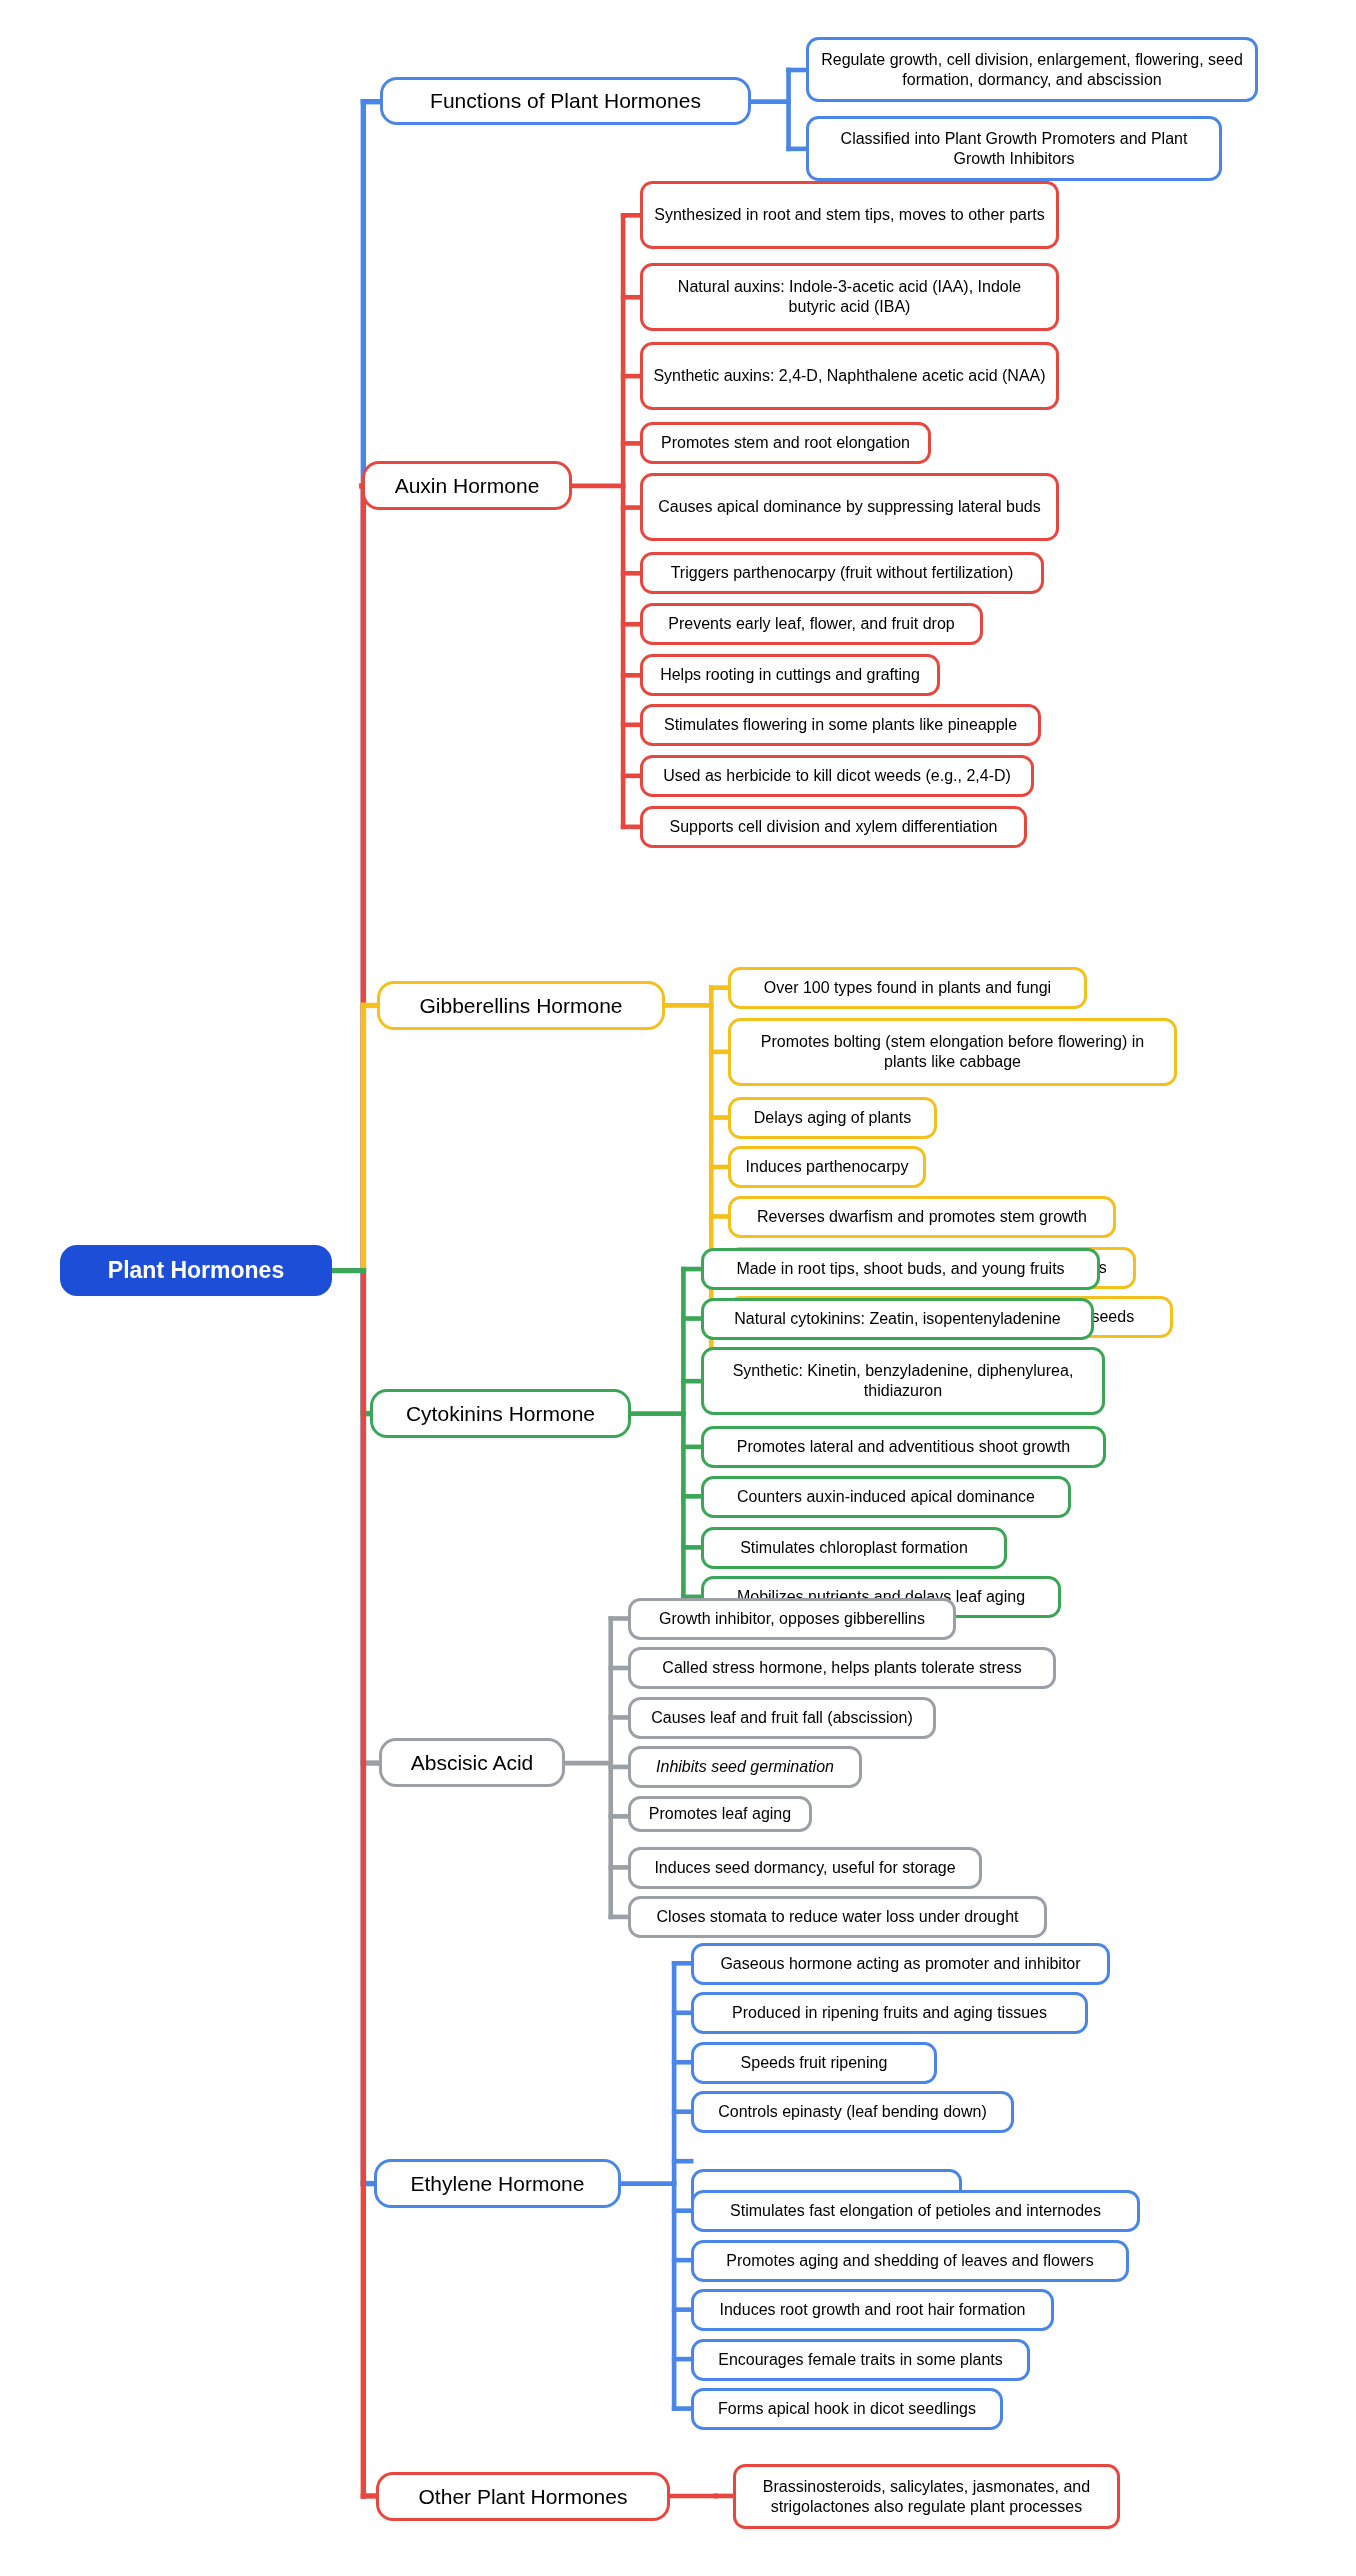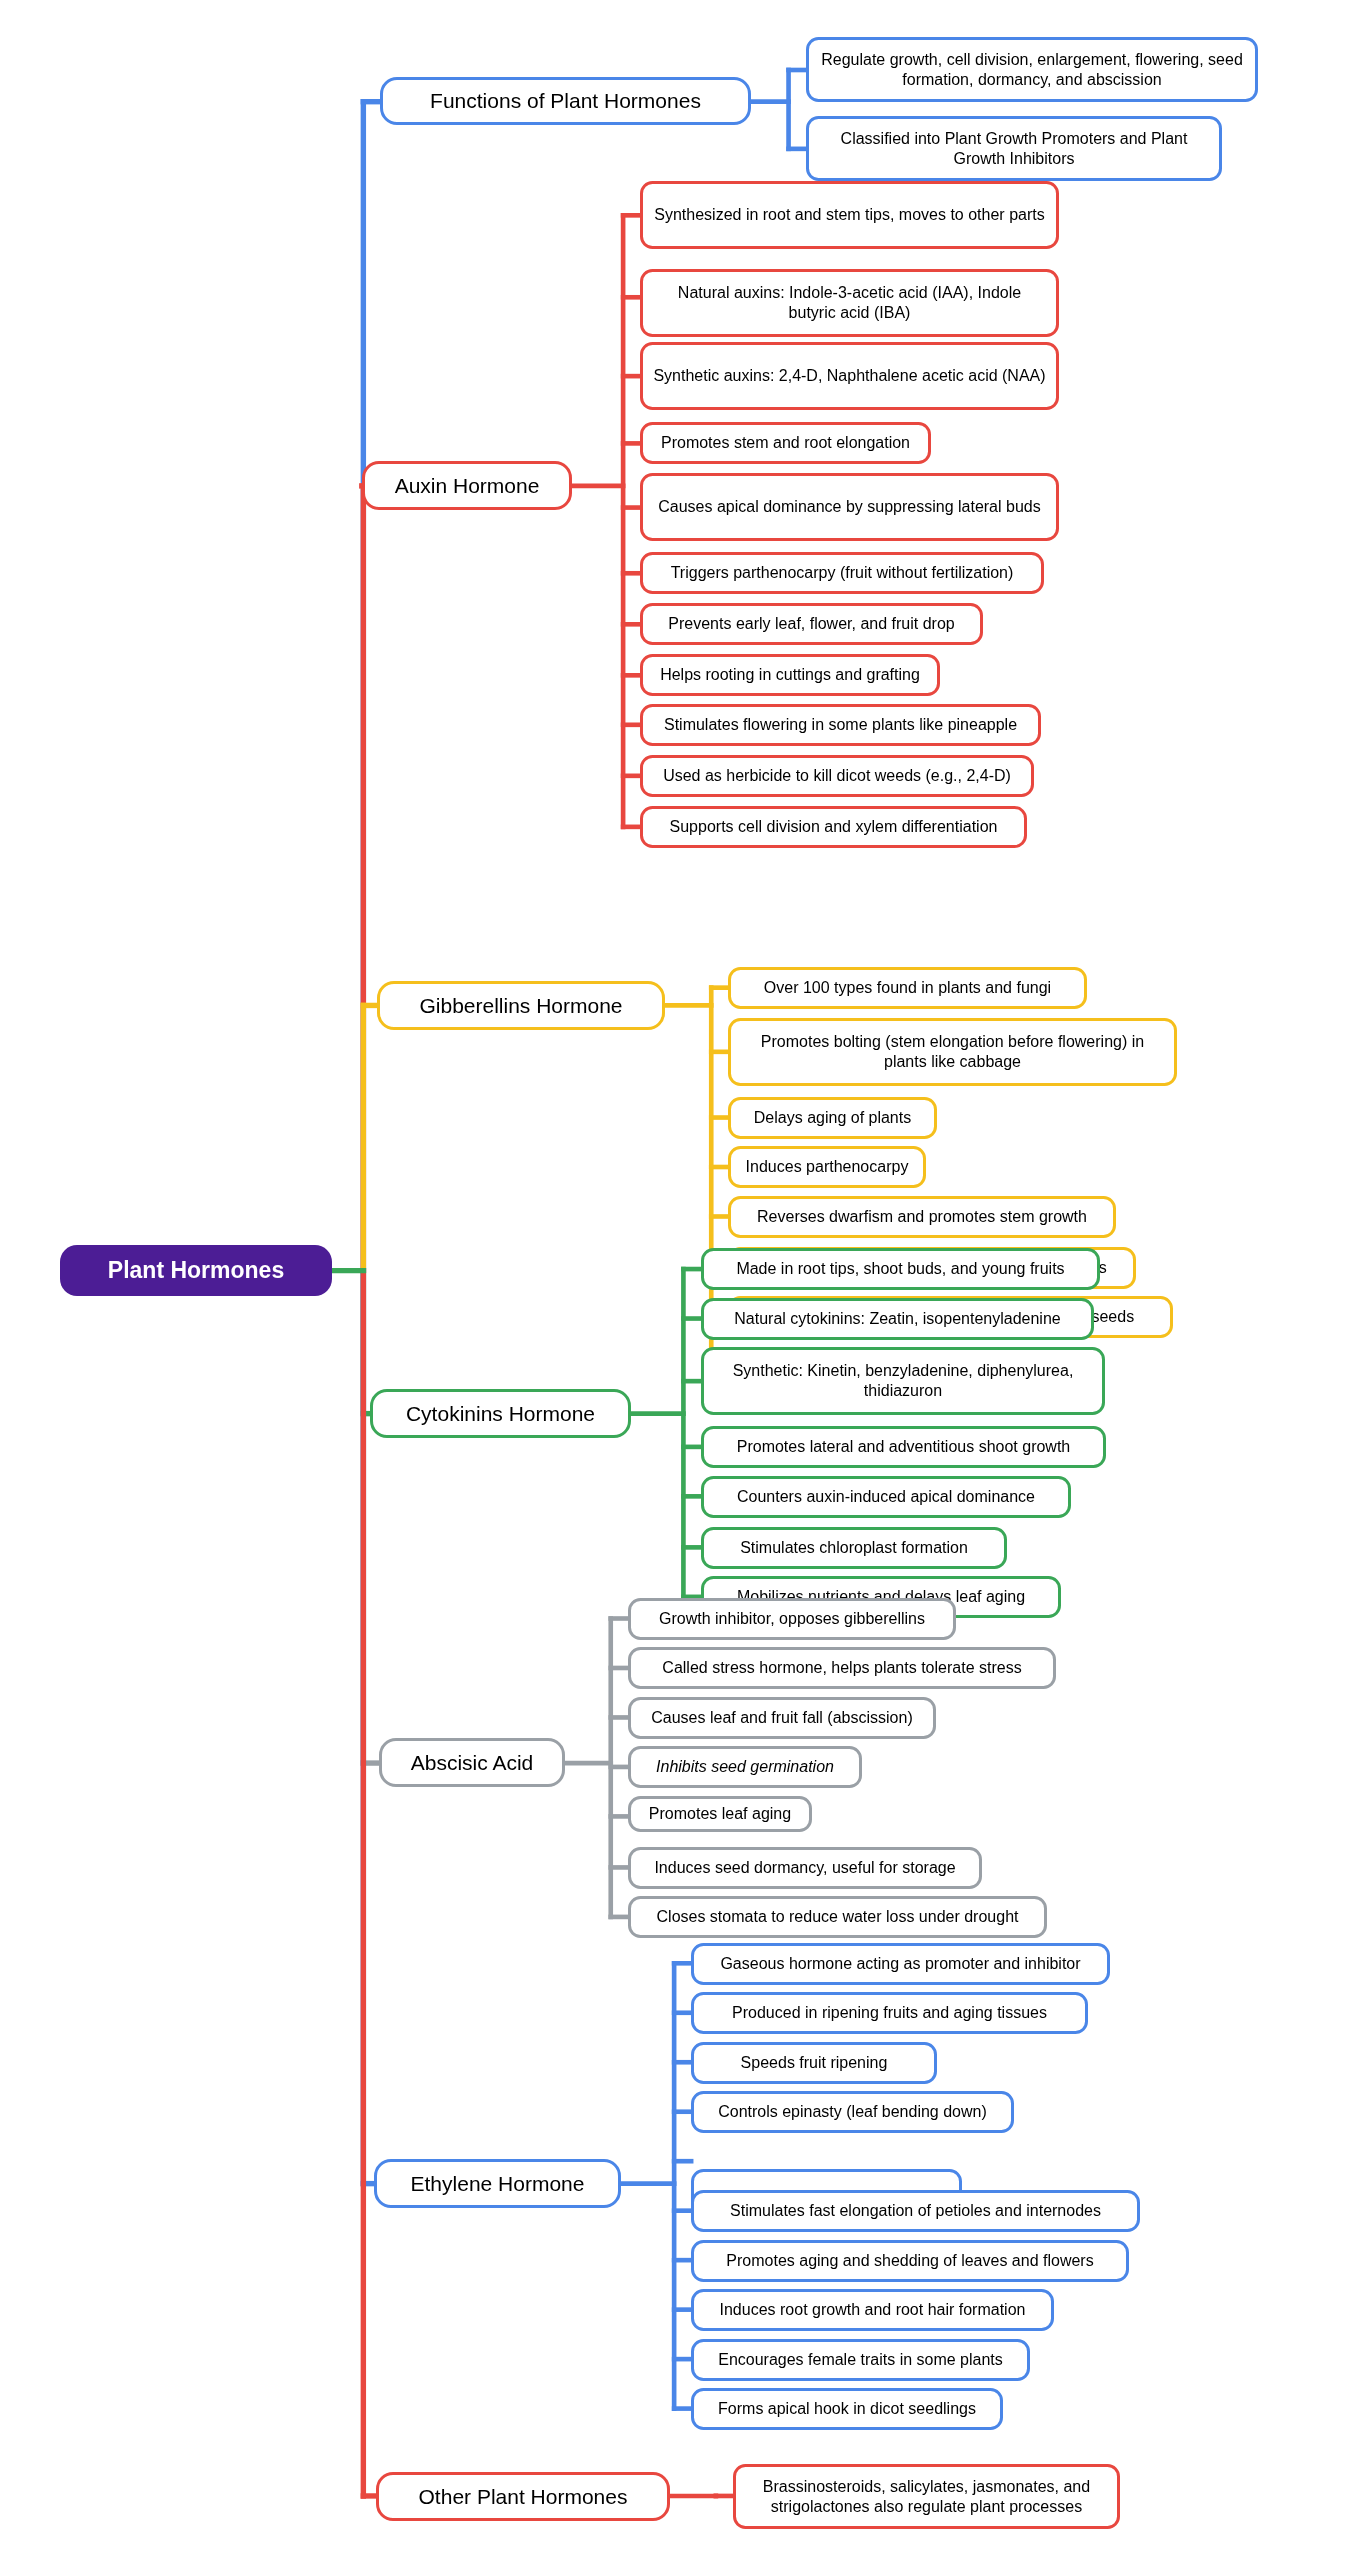--- a/index.html
+++ b/index.html
@@ -2,21 +2,21 @@
 <html style="font-size:12.4px"><head>
 <meta charset="utf-8">
 <style>
   html,body{margin:0;padding:0;background:#ffffff;}
   body{font-family:"Liberation Sans",sans-serif;}
   #stage{position:relative;width:1356px;height:2576px;background:#fff;overflow:hidden;}
   #links{position:absolute;left:0;top:0;width:1356px;height:2576px;}
   .node{position:absolute;box-sizing:border-box;background:#fff;border-style:solid;
         display:flex;align-items:center;justify-content:center;text-align:center;
         color:#000;line-height:1.22;}
-  .root{background:#4c1d95;color:#fff;border:none;border-radius:17px;font-size:23px;font-weight:bold;}
+  .root{background:#1d4ed8;color:#fff;border:none;border-radius:17px;font-size:23px;font-weight:bold;}
   .branch{border-width:3.9px;border-radius:17px;font-size:21px;padding:0 10.8px;}
   .leaf{border-width:3.1px;border-radius:12.4px;font-size:16px;padding:2.3px 9.3px;}
   .c-blue{border-color:#4a86e8;}
   .c-red{border-color:#e8473f;}
   .c-yellow{border-color:#f5bf1c;}
   .c-green{border-color:#3aa757;}
   .c-gray{border-color:#9aa0a6;}
   #logo{position:absolute;left:28px;top:2463px;width:224px;height:93px;
         display:flex;align-items:center;gap:7.7px;}
   #logo .mark{width:65px;height:65px;position:relative;flex:0 0 auto;}
@@ -105,21 +105,21 @@
       <path d="M430 1643 L470 1643" fill="none" stroke="#3aa757" stroke-width="7" stroke-linecap="square"></path>
     </svg>
 
   <div id="nodes">
       <div class="node root" style="left: 60px; top: 1245px; width: 272px; height: 51px;">Plant Hormones</div>
       <div class="node branch c-blue" style="left: 380px; top: 77px; width: 371px; height: 48px;">Functions of Plant Hormones</div>
       <div class="node leaf c-blue" style="left: 806px; top: 37px; width: 452px; height: 65px;">Regulate growth, cell division, enlargement, flowering, seed formation, dormancy, and abscission</div>
       <div class="node leaf c-blue" style="left: 806px; top: 116px; width: 416px; height: 65px;">Classified into Plant Growth Promoters and Plant Growth Inhibitors</div>
       <div class="node branch c-red" style="left: 362px; top: 461px; width: 210px; height: 49px;">Auxin Hormone</div>
       <div class="node leaf c-red" style="left: 640px; top: 181px; width: 419px; height: 68px;">Synthesized in root and stem tips, moves to other parts</div>
-      <div class="node leaf c-red" style="left: 640px; top: 269px; width: 419px; height: 68px;">Natural auxins: Indole-3-acetic acid (IAA), Indole butyric acid (IBA)</div>
+      <div class="node leaf c-red" style="left: 640px; top: 263px; width: 419px; height: 68px;">Natural auxins: Indole-3-acetic acid (IAA), Indole butyric acid (IBA)</div>
       <div class="node leaf c-red" style="left: 640px; top: 342px; width: 419px; height: 68px;">Synthetic auxins: 2,4-D, Naphthalene acetic acid (NAA)</div>
       <div class="node leaf c-red" style="left: 640px; top: 422px; width: 291px; height: 42px;">Promotes stem and root elongation</div>
       <div class="node leaf c-red" style="left: 640px; top: 473px; width: 419px; height: 68px;">Causes apical dominance by suppressing lateral buds</div>
       <div class="node leaf c-red" style="left: 640px; top: 552px; width: 404px; height: 42px;">Triggers parthenocarpy (fruit without fertilization)</div>
       <div class="node leaf c-red" style="left: 640px; top: 603px; width: 343px; height: 42px;">Prevents early leaf, flower, and fruit drop</div>
       <div class="node leaf c-red" style="left: 640px; top: 654px; width: 300px; height: 42px;">Helps rooting in cuttings and grafting</div>
       <div class="node leaf c-red" style="left: 640px; top: 704px; width: 401px; height: 42px;">Stimulates flowering in some plants like pineapple</div>
       <div class="node leaf c-red" style="left: 640px; top: 755px; width: 394px; height: 42px;">Used as herbicide to kill dicot weeds (e.g., 2,4-D)</div>
       <div class="node leaf c-red" style="left: 640px; top: 806px; width: 387px; height: 42px;">Supports cell division and xylem differentiation</div>
       <div class="node branch c-yellow" style="left: 377px; top: 981px; width: 288px; height: 49px;">Gibberellins Hormone</div>

